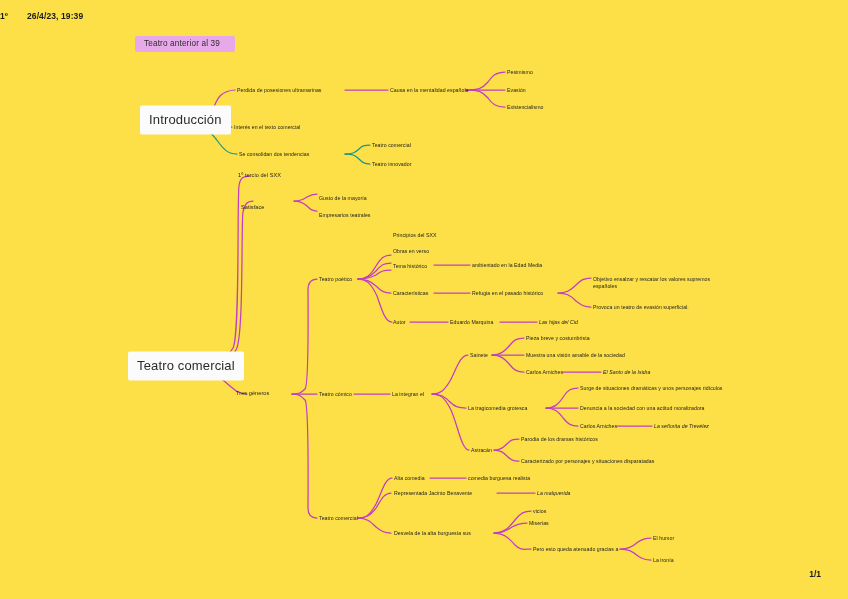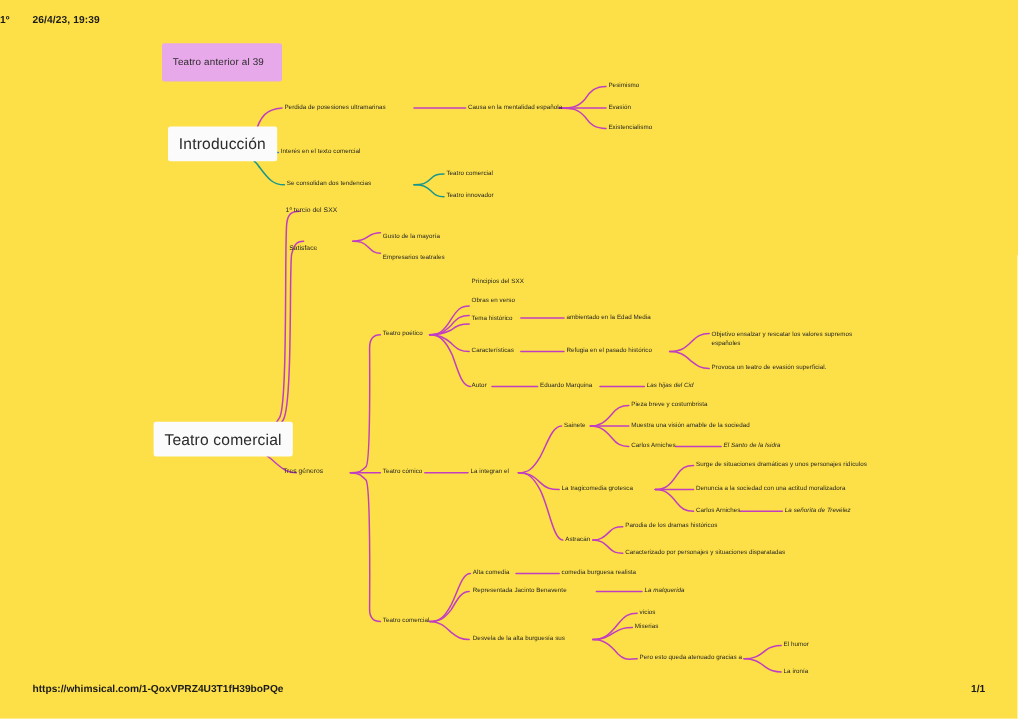--- a/index.html
+++ b/index.html
@@ -53,21 +53,21 @@
   }
   .node.italic { font-style: italic; }
 
   .node.root {
     background: #e7a9e9;
     color: #2b2b2b;
     font-size: 8.2px;
     font-weight: 400;
     padding: 0;
     border-radius: 2px;
-    width: 100px; height: 32px;
+    width: 100px; height: 16px;
     display: flex; align-items: center;
     padding-left: 9px;
     transform: none;
     letter-spacing: .15px;
   }
   .node.big {
     font-size: 13px;
     color: #2b2b2b;
     letter-spacing: .15px;
     background: #fbfbfb;
@@ -221,16 +221,15 @@
   <div class="node" style="left:468px; top:478px;">comedia burguesa realista</div>
   <div class="node" style="left:394px; top:493px;">Representada Jacinto Benavente</div>
   <div class="node italic" style="left:537px; top:493px;">La malquerida</div>
   <div class="node" style="left:394px; top:533px;">Desvela de la alta burguesía sus</div>
   <div class="node" style="left:533px; top:511px;">vicios</div>
   <div class="node" style="left:529px; top:523px;">Miserias</div>
   <div class="node" style="left:533px; top:549px;">Pero esto queda atenuado gracias a</div>
   <div class="node" style="left:653px; top:538px;">El humor</div>
   <div class="node" style="left:653px; top:560px;">La ironía</div>
 
-  <div class="print-ftr left">https://whimsical.com/1-QoxVPRZ4U3T1fH39boPQe</div>
   <div class="print-ftr right">1/1</div>
 
 </div>
 
 </body></html>

